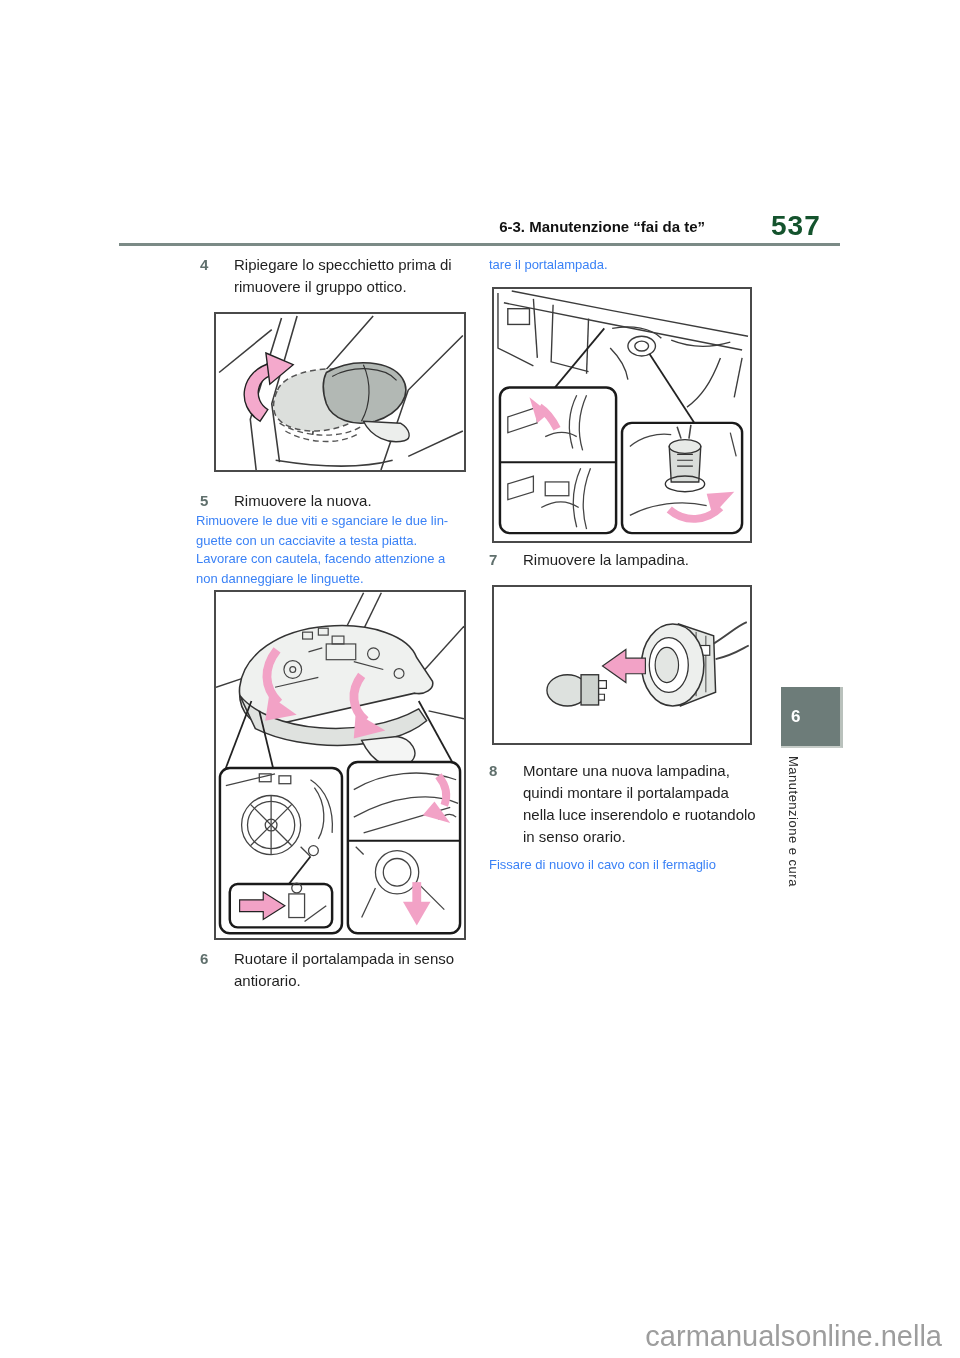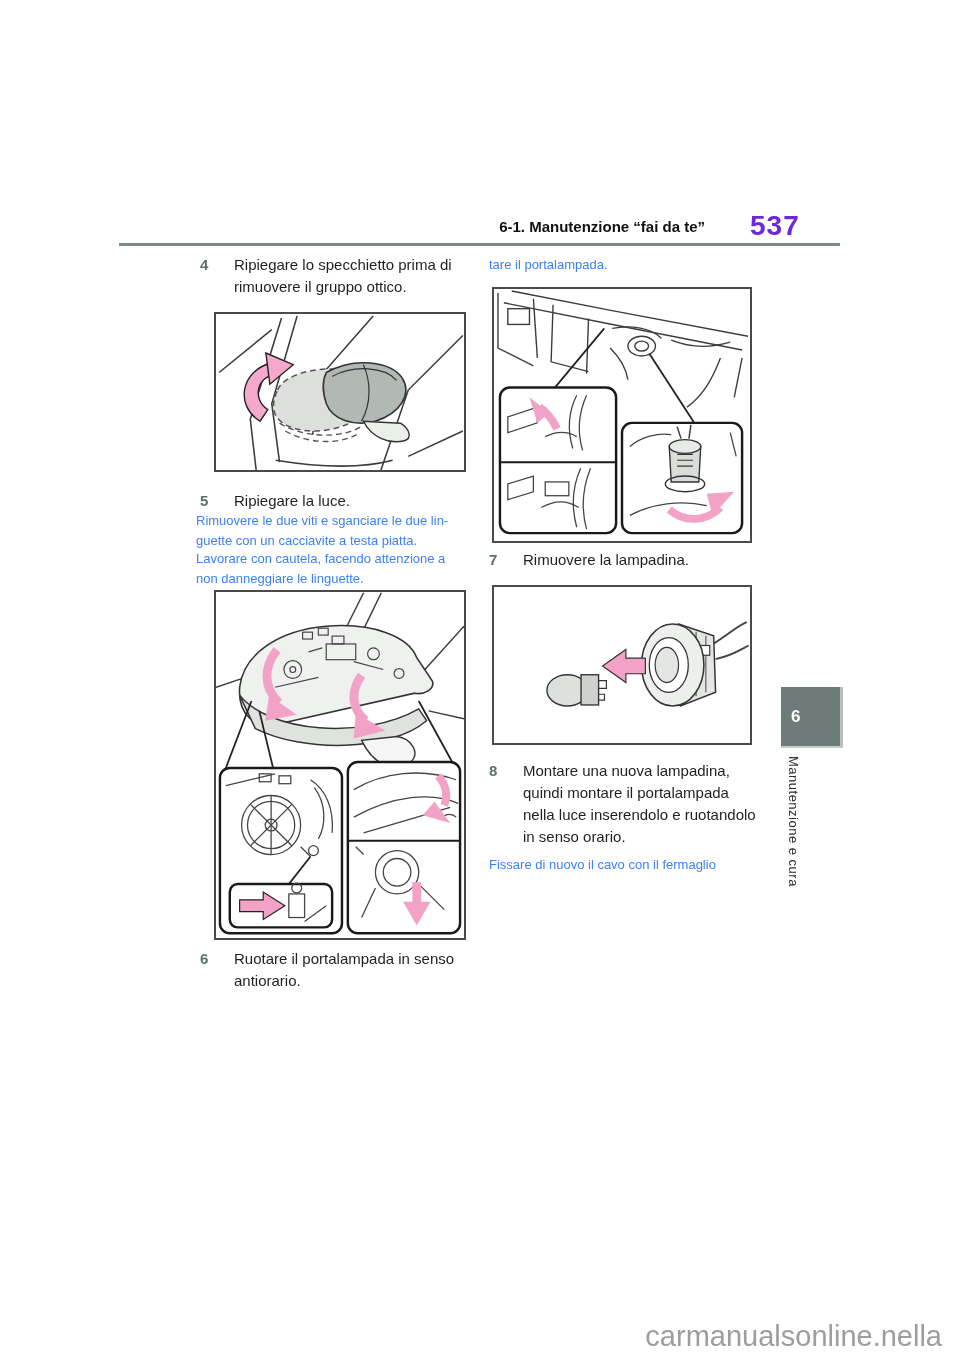--- a/index.html
+++ b/index.html
@@ -2,21 +2,21 @@
 <html><head>
 <meta charset="utf-8">
 <style>
   html,body{margin:0;padding:0;background:#fff;}
   body{font-family:"Liberation Sans",sans-serif;color:#1f1f1f;}
   .page{position:relative;width:960px;height:1358px;background:#fff;overflow:hidden;}
 
   
   .section-title{position:absolute;left:119px;top:218px;width:586px;text-align:right;
     font-size:15px;font-weight:bold;color:#111;}
-  .page-number{position:absolute;left:750px;top:210px;font-size:28px;font-weight:bold;color:#6d28d9;letter-spacing:1px;}
+  .page-number{position:absolute;left:771px;top:210px;font-size:28px;font-weight:bold;color:#14532d;letter-spacing:1px;}
   .header-rule{position:absolute;left:119px;top:243px;width:721px;height:3px;background:#7b8a86;}
 
   
   .step{position:absolute;font-size:15px;line-height:22px;}
   .step .step-num{position:absolute;left:0;top:0;font-weight:bold;color:#5f6f6c;}
   .step .step-text{margin-left:34px;white-space:pre-line;color:#1f1f1f;}
   .note{position:absolute;font-size:13px;line-height:19.5px;white-space:pre-line;color:#3b82f6;}
 
   
   .figure{position:absolute;border:2px solid #4a4a4a;background:#fff;box-sizing:border-box;}
@@ -31,21 +31,21 @@
     font-size:13px;color:#2b2b2b;letter-spacing:0.5px;}
 
   
   .watermark{position:absolute;right:18px;top:1320px;font-size:29px;color:#9d9d9d;}
 </style>
 </head>
 <body>
 
 <div class="page">
 
-  <div class="section-title">6-1. Manutenzione “fai da te”</div>
+  <div class="section-title">6-3. Manutenzione “fai da te”</div>
   <div class="page-number">537</div>
   <div class="header-rule"></div>
 
   <div class="step" style="left:200px;top:254px;width:280px;">
     <span class="step-num">4</span>
     <div class="step-text">Ripiegare lo specchietto prima di
 rimuovere il gruppo ottico.</div>
   </div>
 
   <div class="figure" style="left:214px;top:312px;width:252px;height:160px;">
@@ -68,21 +68,21 @@
       <path d="M150 110 C158 126 176 134 192 130 C200 128 198 118 188 112 Z" fill="#eceeec" stroke="#333" stroke-width="1.4"></path>
       <g>
         <path d="M56 50 C24 58 18 94 44 110 L52 98 C36 88 40 64 60 62 Z" fill="#f4a9cc" stroke="#222" stroke-width="1.4"></path>
         <path d="M50 40 L78 52 L54 72 Z" fill="#f4a9cc" stroke="#222" stroke-width="1.4"></path>
       </g>
     </svg>
   </div>
 
   <div class="step" style="left:200px;top:490px;width:280px;">
     <span class="step-num">5</span>
-    <div class="step-text">Ripiegare la luce.</div>
+    <div class="step-text">Rimuovere la nuova.</div>
   </div>
 
   <div class="note" style="left:196px;top:511px;width:286px;">Rimuovere le due viti e sganciare le due lin-
 guette con un cacciavite a testa piatta.</div>
   <div class="note" style="left:196px;top:549px;width:286px;">Lavorare con cautela, facendo attenzione a
 non danneggiare le linguette.</div>
 
   <div class="figure" style="left:214px;top:590px;width:252px;height:350px;">
     <svg viewBox="0 0 252 350">
       <g stroke="#3c3c3c" stroke-width="1.5" fill="none">

